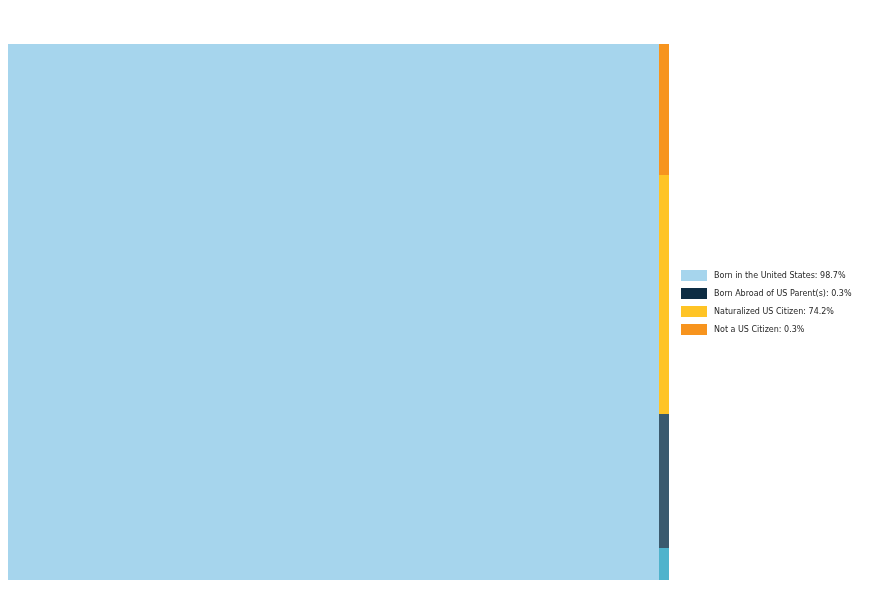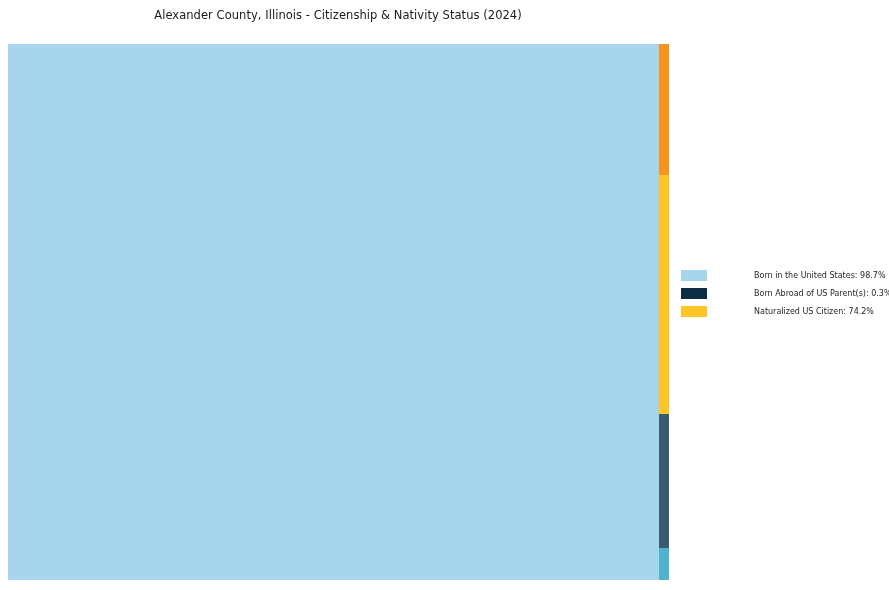--- a/index.html
+++ b/index.html
@@ -56,42 +56,40 @@
     position: absolute;
     left: 681px;
     top: 266px;
     width: 200px;
   }
   .legend-row {
     position: relative;
     height: 18px;
     display: flex;
     align-items: center;
-    gap: 40px;
   }
   .legend-swatch {
     width: 26px;
     height: 11px;
     flex: 0 0 auto;
     display: block;
   }
   .legend-label {
     margin-left: 7px;
     font-size: 8px;
     color: #262626;
     white-space: nowrap;
     line-height: 11px;
   }
 </style>
 </head>
 <body>
 
 <div id="figure">
 
-  <div id="chart-title">Alexander County, Illinois - Citizenship &amp; Nativity Status (2024)</div>
 
   <div id="treemap">
       <div class="tile" style="left: 0px; top: 0px; width: 651px; height: 536px; background: rgb(166, 213, 237);"></div>
       <div class="tile" style="left: 651px; top: 0px; width: 10px; height: 131px; background: rgb(247, 148, 30);"></div>
       <div class="tile" style="left: 651px; top: 131px; width: 10px; height: 239px; background: rgb(255, 196, 37);"></div>
       <div class="tile" style="left: 651px; top: 370px; width: 10px; height: 134px; background: rgb(58, 90, 110);"></div>
       <div class="tile" style="left: 651px; top: 504px; width: 10px; height: 32px; background: rgb(79, 179, 204);"></div>
     </div>
 
   <div id="legend">
@@ -100,15 +98,19 @@
         <span class="legend-label">Born in the United States: 98.7%</span>
       </div>
       <div class="legend-row">
         <span class="legend-swatch" style="background: rgb(13, 45, 68);"></span>
         <span class="legend-label">Born Abroad of US Parent(s): 0.3%</span>
       </div>
       <div class="legend-row">
         <span class="legend-swatch" style="background: rgb(255, 196, 37);"></span>
         <span class="legend-label">Naturalized US Citizen: 74.2%</span>
       </div>
+      <div class="legend-row">
+        <span class="legend-swatch" style="background: rgb(247, 148, 30);"></span>
+        <span class="legend-label">Not a US Citizen: 0.3%</span>
+      </div>
     </div>
 
 </div>
 
 </body></html>

